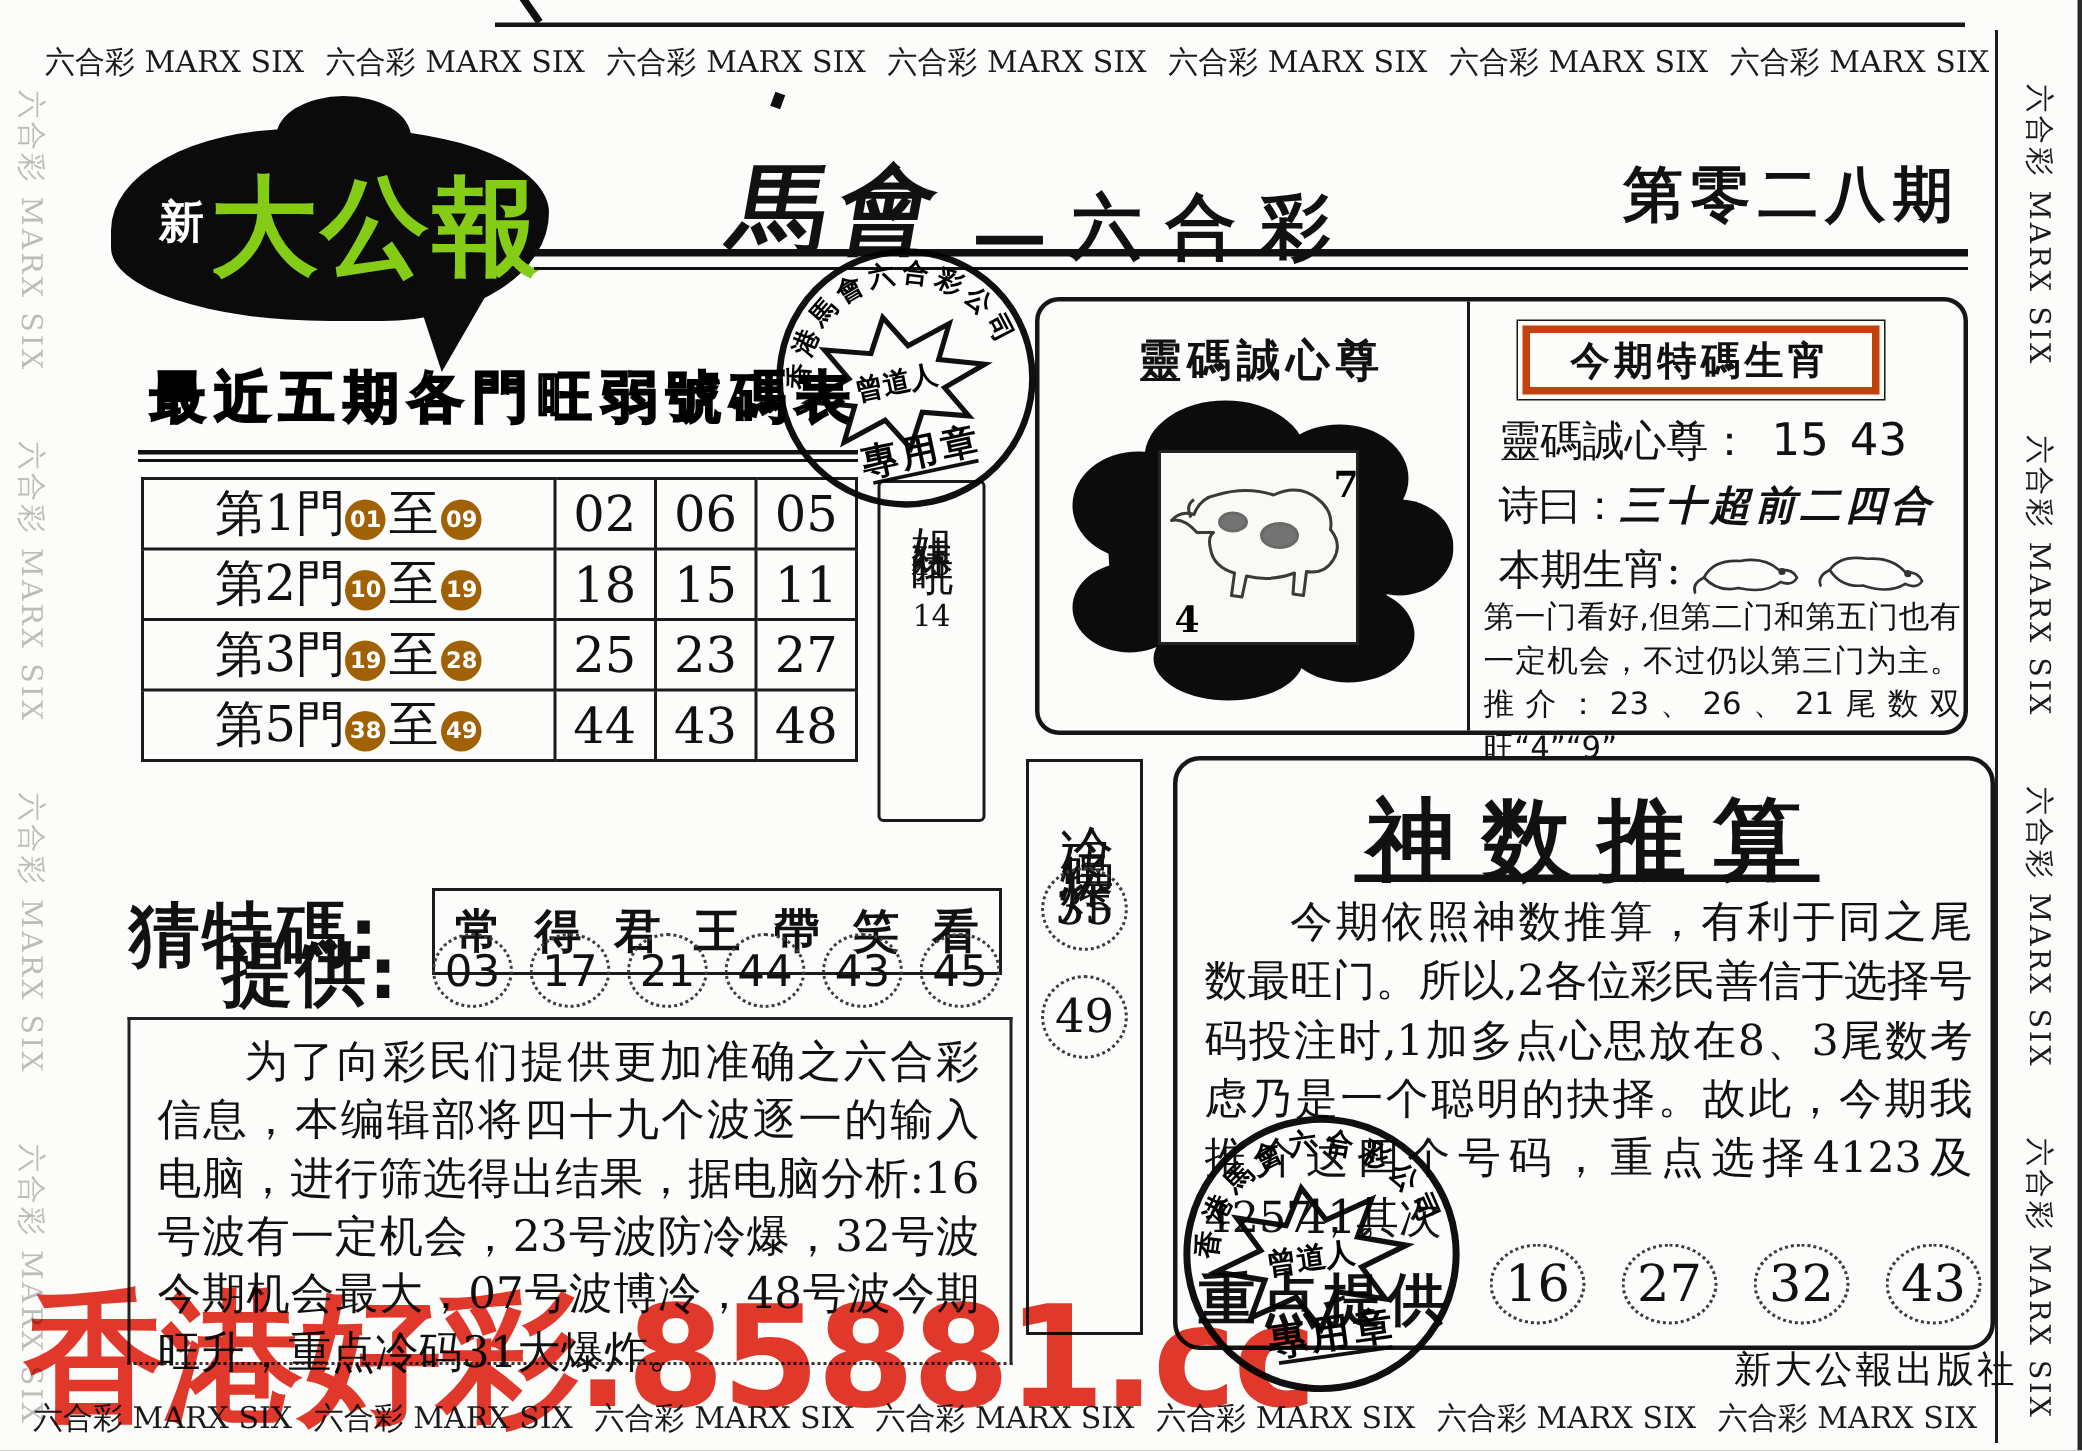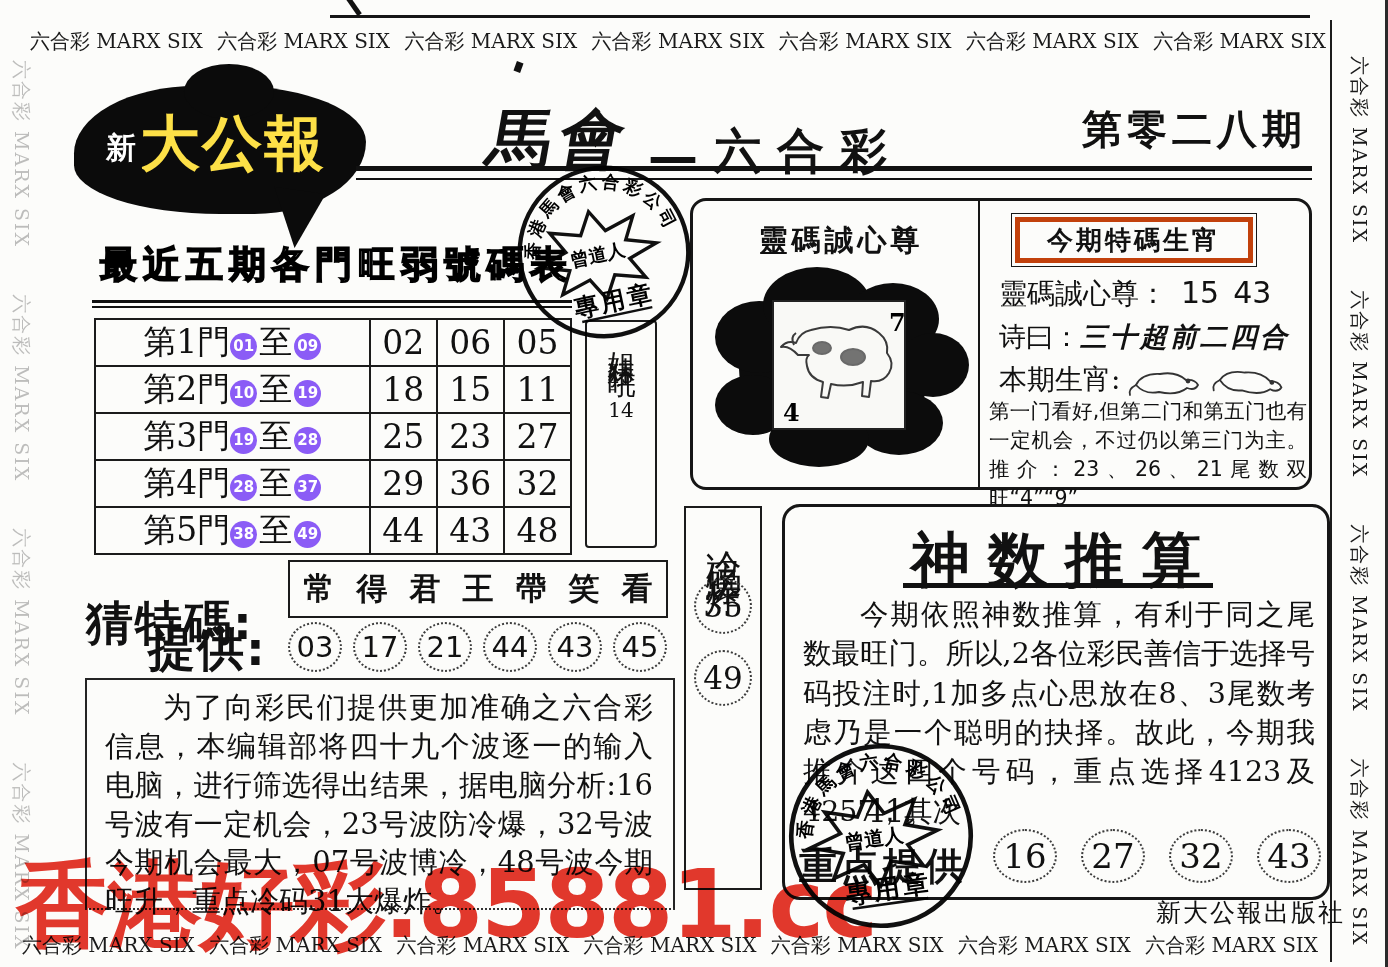--- a/index.html
+++ b/index.html
@@ -22,21 +22,21 @@
   .vline-right{position:absolute;left:1330px;top:20px;width:2px;height:942px;background:#1c1c1c;}
   .vline-edge{position:absolute;right:0;top:0;width:3px;height:100%;background:#2a2a2a;}
   .artifact-a{position:absolute;left:344px;top:4px;width:20px;height:5px;background:#111;transform:rotate(55deg);}
   .artifact-b{position:absolute;left:515px;top:62px;width:7px;height:10px;background:#111;transform:rotate(20deg);}
 
   
   .logo-blob{position:absolute;left:74px;top:86px;width:292px;height:128px;background:#0b0b0b;border-radius:46% 50% 42% 55% / 58% 48% 62% 42%;}
   .logo-blob::before{content:"";position:absolute;left:110px;top:-22px;width:90px;height:55px;background:#0b0b0b;border-radius:50%;}
   .logo-blob::after{content:"";position:absolute;left:196px;top:104px;width:52px;height:58px;background:#0b0b0b;clip-path:polygon(0 0,100% 0,55% 100%);transform:rotate(8deg);}
   .logo-small{position:absolute;left:32px;top:42px;color:#fff;font-size:30px;font-weight:700;font-family:var(--serif);}
-  .logo-main{position:absolute;left:66px;top:18px;color:#fde047;font-size:60px;font-weight:900;font-family:var(--serif);letter-spacing:2px;white-space:nowrap;}
+  .logo-main{position:absolute;left:66px;top:18px;color:#84cc16;font-size:72px;font-weight:900;font-family:var(--serif);letter-spacing:2px;white-space:nowrap;}
   .masthead{position:absolute;left:488px;top:96px;display:flex;align-items:flex-end;gap:16px;white-space:nowrap;}
   .mast-main{font-size:64px;font-weight:900;font-family:var(--serif);letter-spacing:8px;transform:skewX(-10deg);}
   .mast-dash{font-size:50px;font-weight:900;line-height:1.1;}
   .mast-sub{font-size:47px;font-weight:800;font-family:var(--serif);letter-spacing:16px;}
   .issue{position:absolute;left:1082px;top:102px;font-size:40px;font-weight:900;font-family:var(--serif);letter-spacing:5px;white-space:nowrap;}
   .rule-a{position:absolute;left:356px;top:166px;width:956px;height:5px;background:#111;}
   .rule-b{position:absolute;left:356px;top:178px;width:956px;height:2px;background:#111;}
 
   
   .stamp{position:absolute;z-index:40;mix-blend-mode:multiply;}
@@ -44,28 +44,28 @@
   .stamp2{left:783px;top:738px;}
 
   
   .hot-title{position:absolute;left:100px;top:240px;font-size:37px;font-weight:800;font-family:var(--serif);letter-spacing:6px;color:#fff;-webkit-text-stroke:1.6px #000;text-shadow:0 0 1px #000;white-space:nowrap;}
   .hot-title-rule{position:absolute;left:92px;top:300px;width:480px;height:8px;border-top:3px solid #111;border-bottom:2px solid #111;}
   table.hot{position:absolute;left:94px;top:318px;width:478px;border-collapse:collapse;font-family:var(--serif);}
   table.hot td,table.hot th{border:2px solid #1b1b1b;text-align:center;}
   table.hot th{font-size:25px;font-weight:600;letter-spacing:.55em;text-indent:.55em;height:38px;}
   table.hot td{height:38px;font-size:33px;}
   td.gate{font-size:24px;white-space:nowrap;}
-  .bnum{display:inline-block;width:27px;height:27px;line-height:27px;border-radius:50%;background:#8b5cf6;color:#fff;font-size:15px;font-weight:700;font-family:var(--sans);vertical-align:2px;}
+  .bnum{display:inline-block;width:27px;height:27px;line-height:27px;border-radius:50%;background:#a16207;color:#fff;font-size:15px;font-weight:700;font-family:var(--sans);vertical-align:2px;}
   .gate-word{margin:0 2px;}
   .sisters{position:absolute;left:585px;top:320px;width:72px;height:228px;border:2px solid #1b1b1b;border-radius:4px;display:flex;flex-direction:column;align-items:center;padding-top:8px;}
   .sisters .vt{writing-mode:vertical-rl;text-orientation:upright;font-size:28px;letter-spacing:6px;font-family:var(--serif);}
   .sisters .num{font-size:20px;font-family:var(--serif);margin-top:10px;}
 
   .guess-label{position:absolute;left:86px;top:580px;font-size:47px;font-weight:900;font-family:var(--sans);letter-spacing:2px;margin-top:12px;}
-  .phrase-box{position:absolute;left:288px;top:560px;width:380px;height:58px;border:2.5px solid #1b1b1b;display:flex;align-items:center;justify-content:center;font-family:var(--serif);font-size:31px;font-weight:700;letter-spacing:22px;text-indent:22px;white-space:nowrap;}
+  .phrase-box{position:absolute;left:288px;top:592px;width:380px;height:58px;border:2.5px solid #1b1b1b;display:flex;align-items:center;justify-content:center;font-family:var(--serif);font-size:31px;font-weight:700;letter-spacing:22px;text-indent:22px;white-space:nowrap;}
   .offer-label{position:absolute;left:148px;top:618px;font-size:47px;font-weight:900;font-family:var(--sans);letter-spacing:2px;}
   .offer-row{position:absolute;left:288px;top:622px;display:flex;gap:11px;}
   .circle-n{width:54px;height:50px;border:2px dotted #3c3c3c;border-radius:50%;display:flex;align-items:center;justify-content:center;font-family:var(--sans);font-size:29px;}
   .analysis-box{position:absolute;left:85px;top:678px;width:590px;height:232px;border:2px solid #242424;border-bottom:2px dotted #333;padding:8px 20px 0 18px;font-family:var(--serif);font-size:29px;line-height:1.34;text-align:justify;}
   .analysis-box p{text-indent:2em;}
 
   
   .cold-box{position:absolute;left:684px;top:506px;width:78px;height:384px;border:2px solid #1b1b1b;display:flex;flex-direction:column;align-items:center;padding-top:14px;}
   .cold-box .vt{writing-mode:vertical-rl;text-orientation:upright;font-size:36px;letter-spacing:10px;font-family:var(--serif);}
   .cold-box .circle-n{width:58px;height:56px;font-family:var(--serif);font-size:31px;margin-top:16px;}
@@ -182,26 +182,20 @@
       <td class="gate"><span>第2門</span><span class="bnum">10</span><span class="gate-word">至</span><span class="bnum">19</span></td>
       <td>18</td>
       <td>15</td>
       <td>11</td>
     </tr>
     <tr>
       <td class="gate"><span>第3門</span><span class="bnum">19</span><span class="gate-word">至</span><span class="bnum">28</span></td>
       <td>25</td>
       <td>23</td>
       <td>27</td>
-    </tr>
-    <tr>
-      <td class="gate"><span>第4門</span><span class="bnum">28</span><span class="gate-word">至</span><span class="bnum">37</span></td>
-      <td>29</td>
-      <td>36</td>
-      <td>32</td>
     </tr>
     <tr>
       <td class="gate"><span>第5門</span><span class="bnum">38</span><span class="gate-word">至</span><span class="bnum">49</span></td>
       <td>44</td>
       <td>43</td>
       <td>48</td>
     </tr>
   </tbody>
     </table>
 

